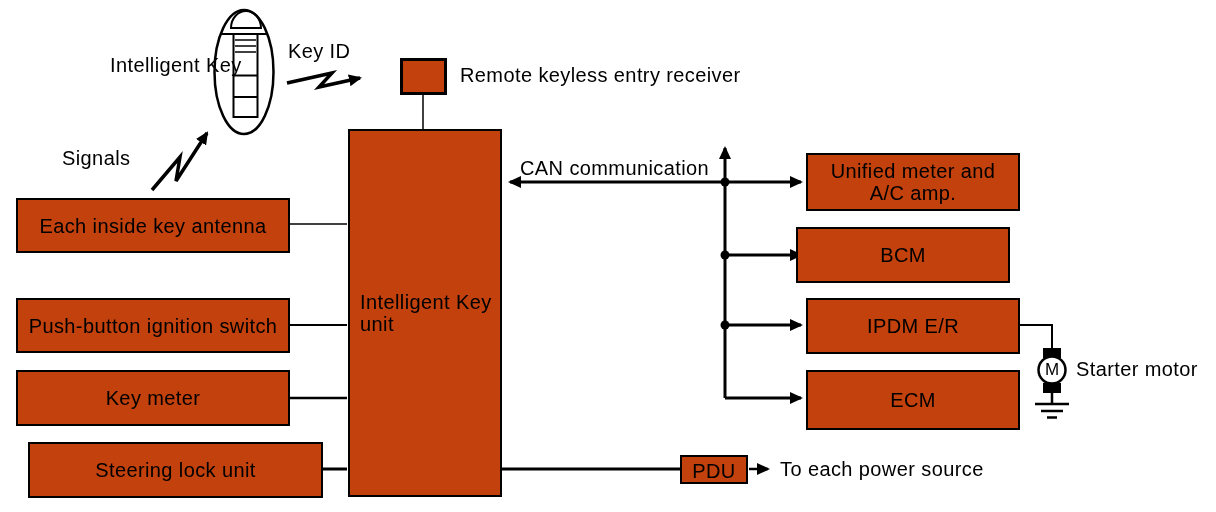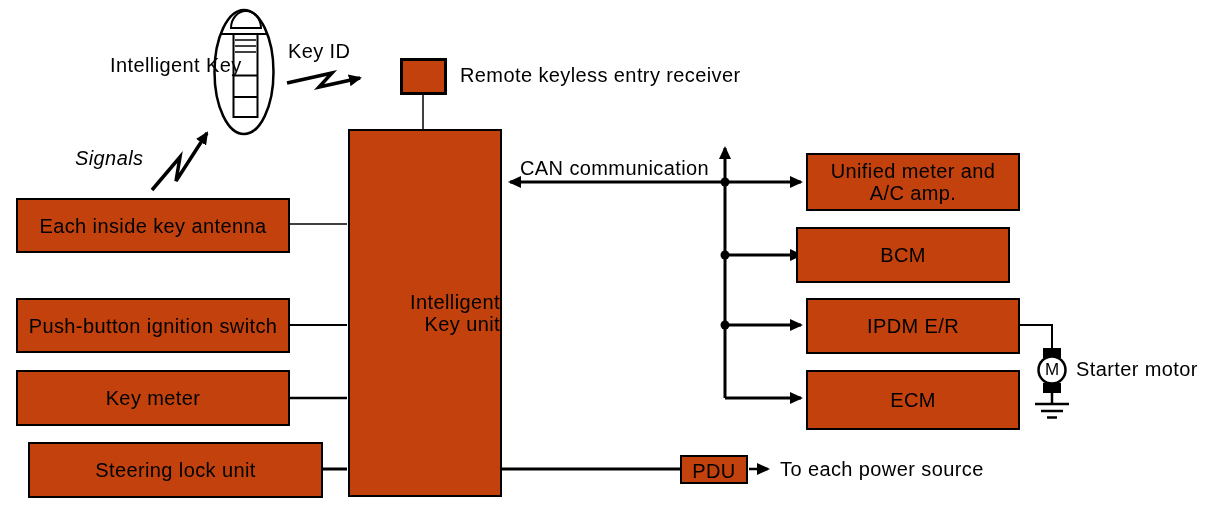--- a/index.html
+++ b/index.html
@@ -11,22 +11,22 @@
   .box{
     position:absolute;box-sizing:border-box;border:2.5px solid #000;background:#c2410c;
     display:flex;align-items:center;justify-content:center;text-align:center;
     font-size:20px;letter-spacing:0.4px;line-height:22px;z-index:2;
   }
   .lbl{
     position:absolute;font-size:20px;letter-spacing:0.4px;line-height:24px;
     white-space:nowrap;z-index:2;
   }
   .unit-label{
-    position:absolute;left:10px;top:160px;max-width:140px;text-align:right;
-    font-size:20px;letter-spacing:0.4px;line-height:22px;margin-left:40px;
+    position:absolute;left:10px;top:160px;max-width:140px;text-align:left;
+    font-size:20px;letter-spacing:0.4px;line-height:22px;
   }
   .wrap-narrow{display:inline-block;max-width:172px;}
   .motor-m{
     position:absolute;left:1041px;top:359px;width:22px;height:22px;z-index:3;
     display:flex;align-items:center;justify-content:center;font-size:17px;line-height:22px;
   }
 </style>
 </head>
 <body>
 
@@ -94,21 +94,21 @@
         <path d="M1052 393 V404"></path>
         <path d="M1035 404 H1069"></path>
         <path d="M1041 411 H1063"></path>
         <path d="M1047 417.5 H1057"></path>
       </g>
     </g>
   </svg>
 
   <div class="lbl" style="left:69px;top:53px;margin-left:41px;">Intelligent Key</div>
   <div class="lbl" style="left:288px;top:39px;">Key ID</div>
-  <div class="lbl" style="left:75px;top:146px;font-style:italic;">Signals</div>
+  <div class="lbl" style="left:62px;top:146px;">Signals</div>
   <div class="lbl" style="left:460px;top:63px;">Remote keyless entry receiver</div>
   <div class="lbl" style="left:520px;top:156px;">CAN communication</div>
   <div class="lbl" style="left:780px;top:457px;">To each power source</div>
   <div class="lbl" style="left:1076px;top:357px;">Starter motor</div>
   <div class="motor-m">M</div>
 
   <div class="box" style="left:400px;top:58px;width:47px;height:37px;border-width:3px;"></div>
 
   <div class="box" style="left:16px;top:298px;width:274px;height:55px;">
     <span>Push-button ignition switch</span>

